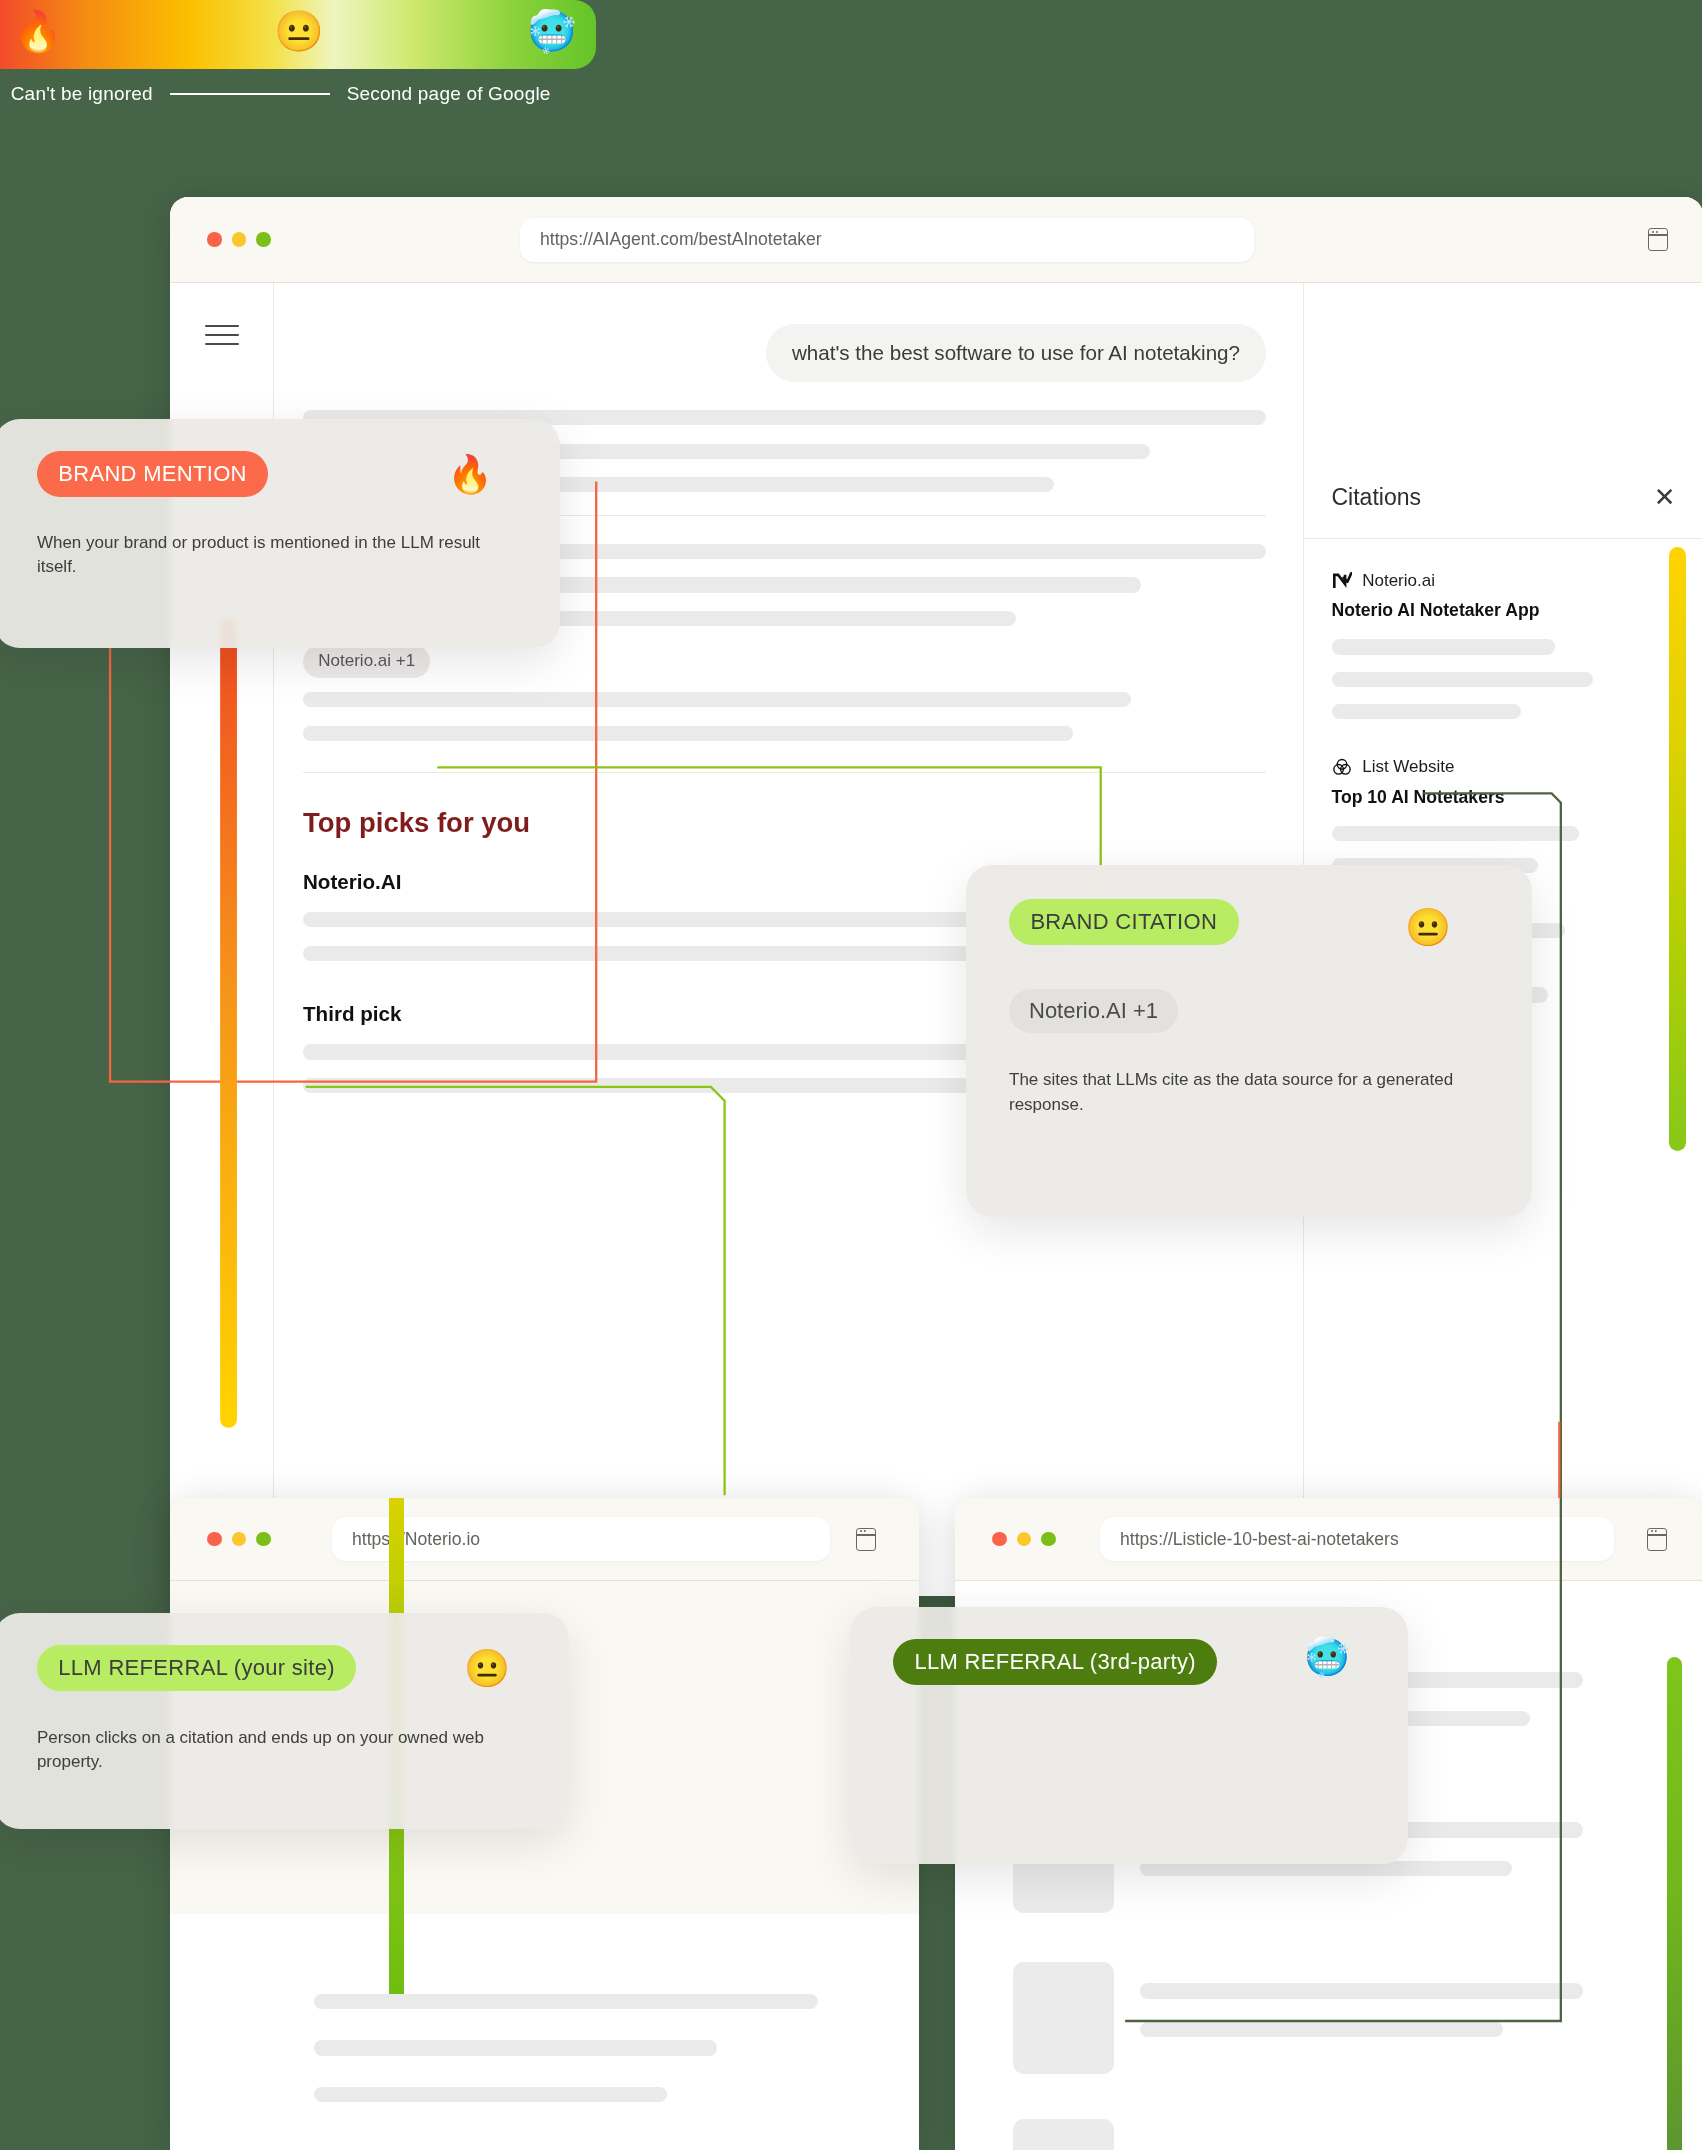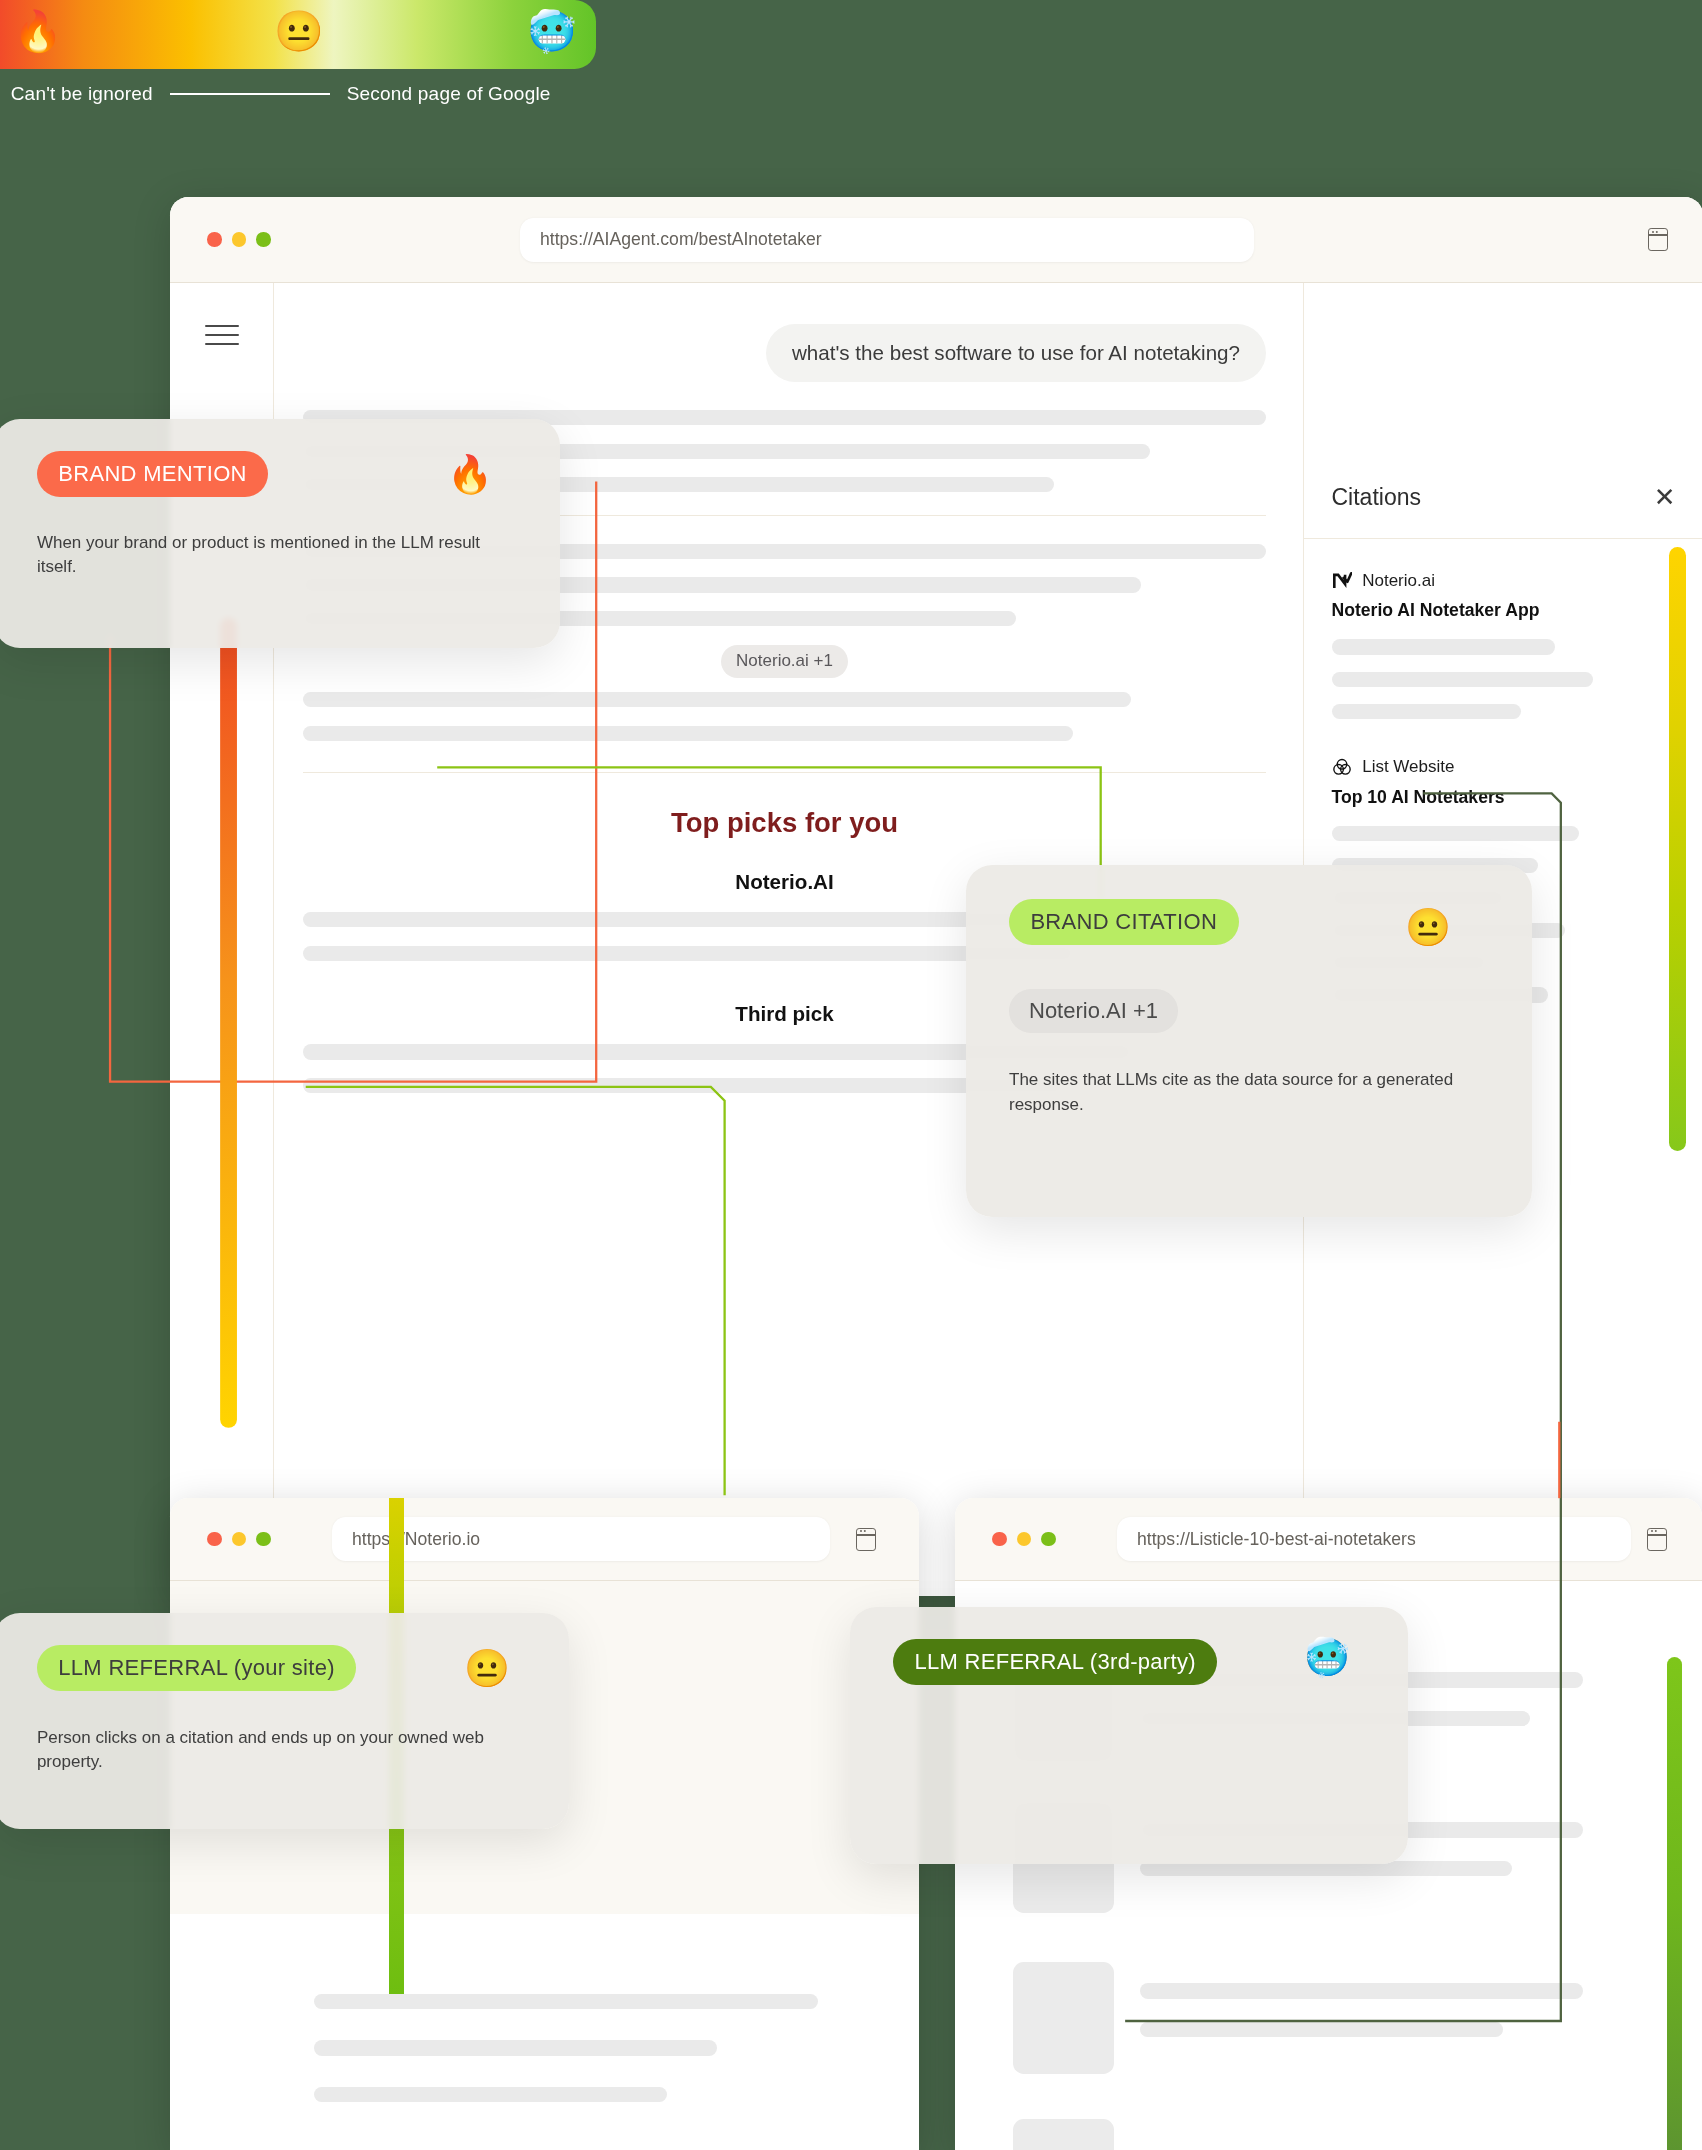--- a/index.html
+++ b/index.html
@@ -67,21 +67,21 @@
   #win-main { left: 170px; top: 197px; width: 1533px; height: 1399px; }
   #win-main .chrome-bar { height: 86px; }
   #win-main .urlbar { position:absolute; left: 350px; width: 734px; }
   #win-main .sidepanel-icon { right: 35px; }
   #main-body { display: flex; height: calc(100% - 86px); }
   #main-rail { width: 104px; border-right: 0.8px solid #efe9dd; padding-top: 40px; }
   #hamburger { width: 34px; height: 21.4px; margin: 0 auto; position: relative; }
   #hamburger span { position:absolute; left:0; width:34px; height:2.3px; background:#4a4a4a; border-radius:1.5px; }
   #hamburger span:nth-child(1){ top:1.5px; } #hamburger span:nth-child(2){ top:10.7px; }
   #hamburger span:nth-child(3){ top:20px; }
-  #main-center { flex: 1; position: relative; padding: 0 29px; text-align: center; }
+  #main-center { flex: 1; position: relative; padding: 0 29px; }
   #citations-col { width: 400px; border-left: 0.8px solid #efe9dd; position: relative; }
 
   
   #query-bubble {
     position: absolute; right: 37px; top: 41px;
     background: #f3f3f1; border-radius: 764px;
     padding: 17px 26px; font-size: 20.6px; color: #3b3b3b; white-space: nowrap;
   }
 
   
@@ -132,21 +132,21 @@
   #win-left .sidepanel-icon { right: 43px; }
   #left-body { position: relative; height: calc(100% - 83px); background:#ffffff; }
   #left-topstrip { position:absolute; left:0; right:0; top:0; height: 333px; background:#faf8f3; }
   #left-lines { position:absolute; left: 144px; top: 413px; width: 504px; }
   #left-lines .sk { margin-bottom: 31px; }
   #rail-left { left: 219px; top: -200px; height: 627px; width: 15.3px;
     background: linear-gradient(180deg, #ffd400 0%, #c8d000 28%, #8fc717 62%, #6cbd10 100%); }
 
   
   #win-right { left: 955px; top: 1498px; width: 747px; height: 653px; }
-  #win-right .urlbar { position:absolute; left: 162px; width: 514px; }
+  #win-right .urlbar { position:absolute; left: 145px; width: 514px; }
   #win-right .sidepanel-icon { right: 35px; }
   #right-body { position: relative; height: calc(100% - 83px); background:#ffffff; }
   .card-row { position:absolute; display:flex; gap: 26px; align-items:flex-start; }
   .thumb { width: 101px; height: 112px; background:#ebebeb; border-radius: 10.7px; flex:none; }
   .card-lines { width: 443px; padding-top: 21.4px; }
   .card-lines .sk { margin-bottom: 23px; }
   #right-row1 { left: 58px; top: 70px; }
   #right-row2 { left: 58px; top: 220px; }
   #right-row3 { left: 58px; top: 381px; }
   #right-row4 { left: 58px; top: 538px; }

